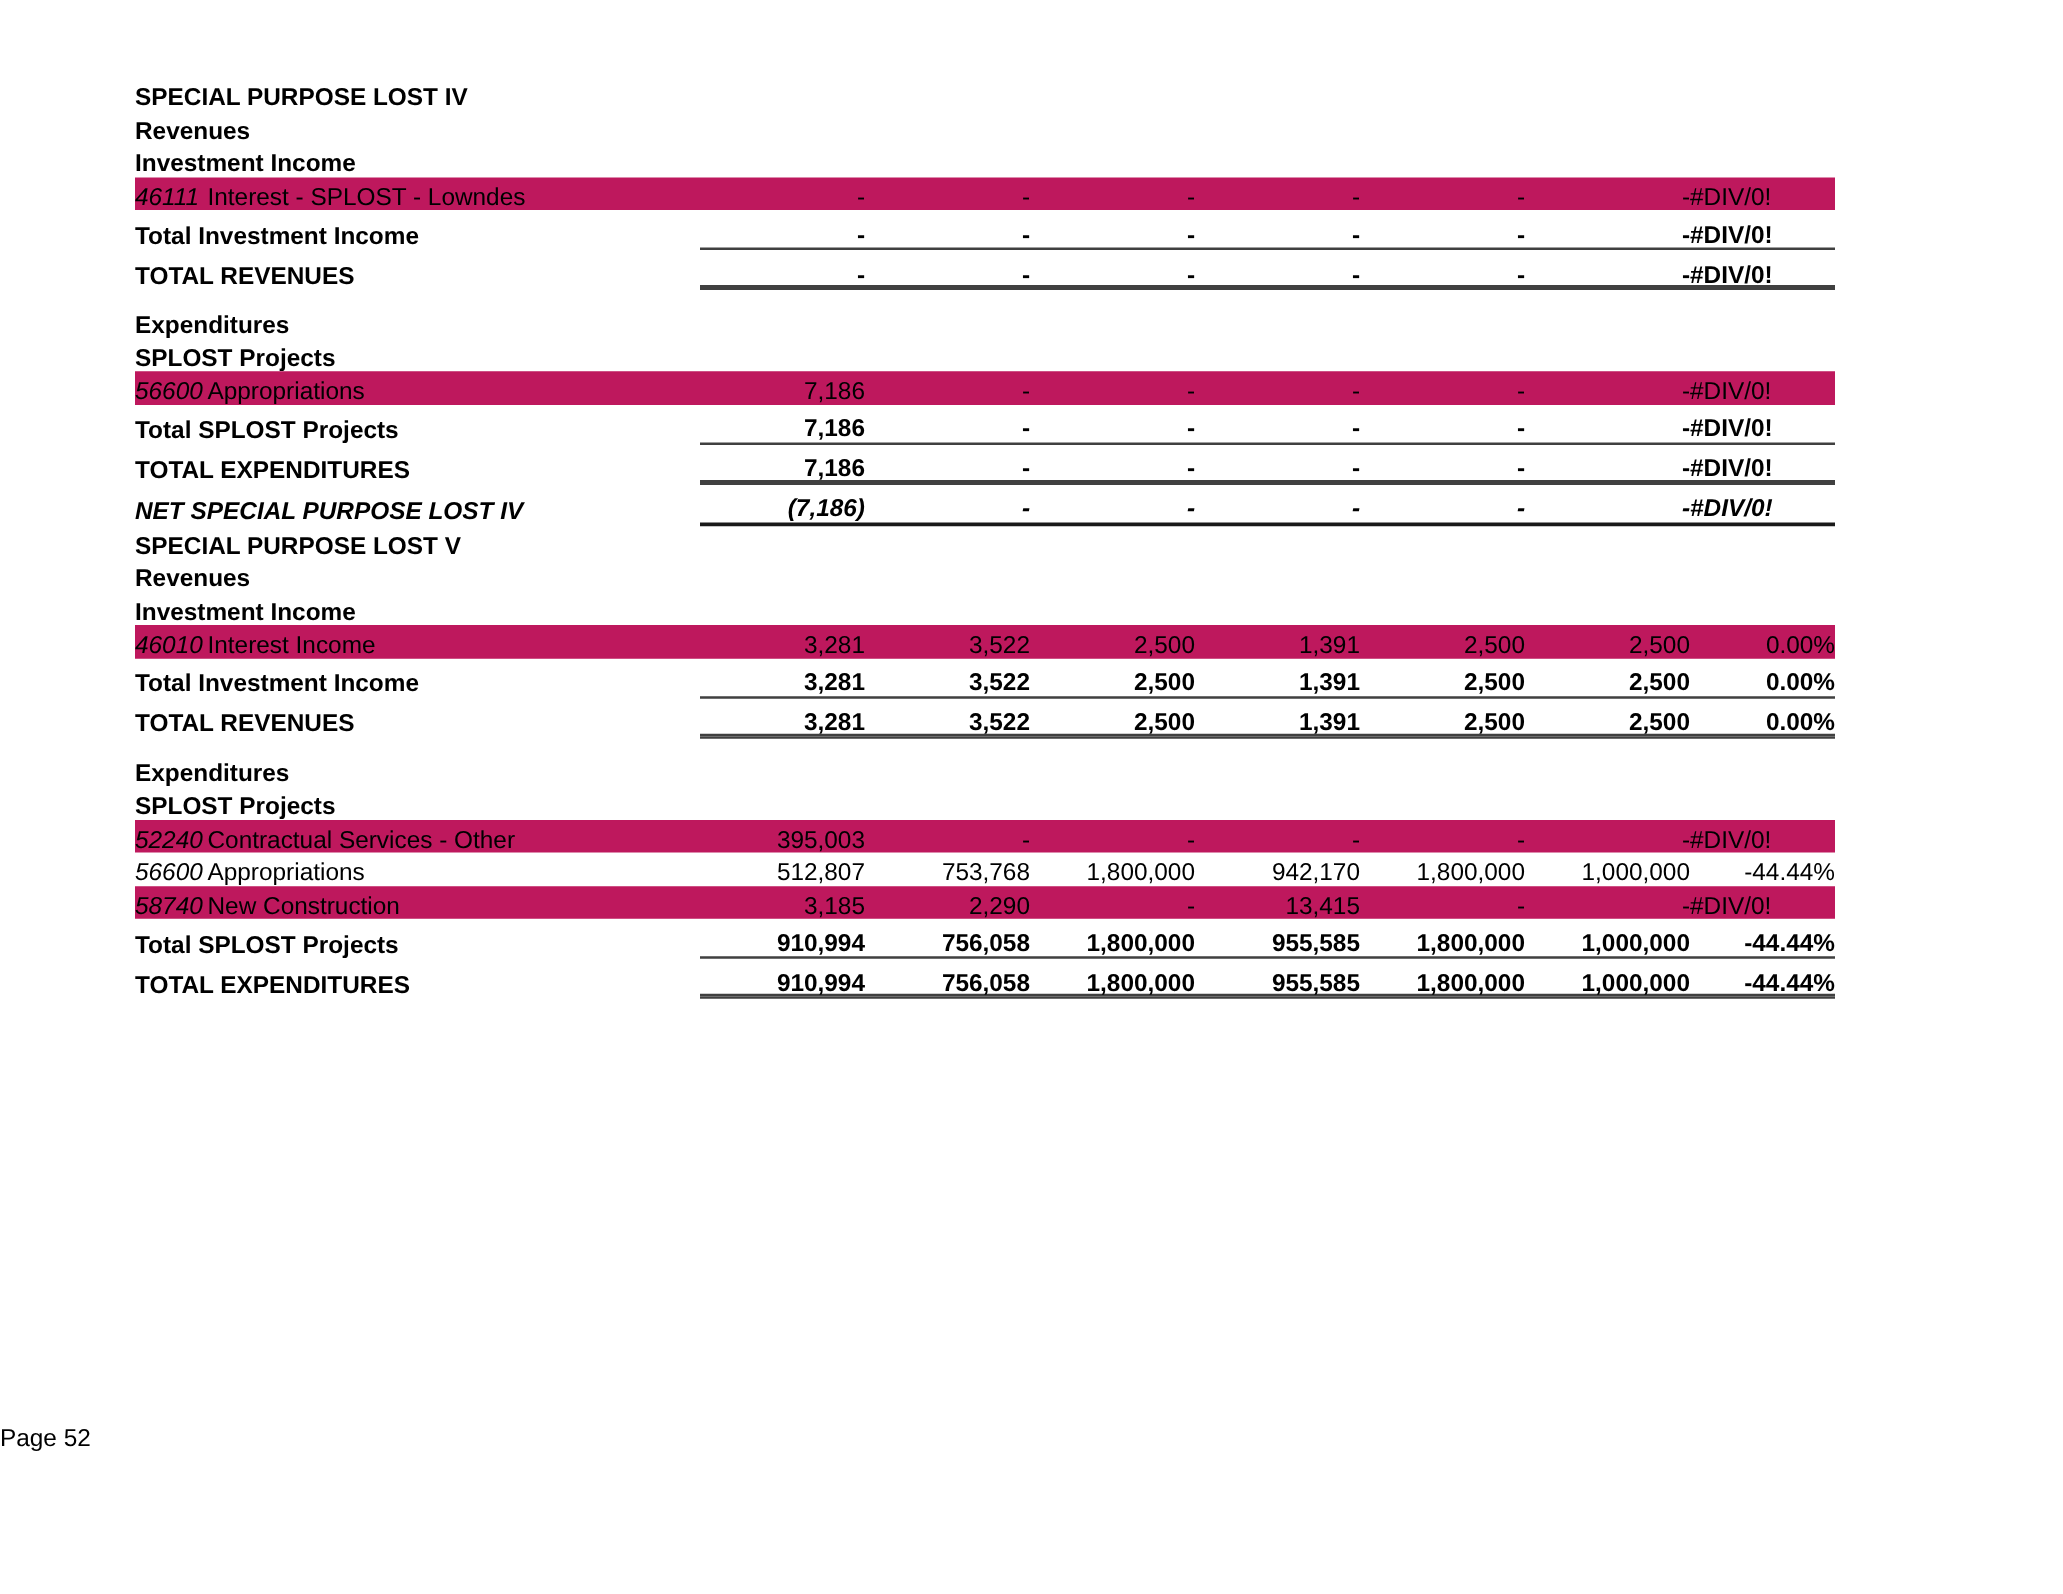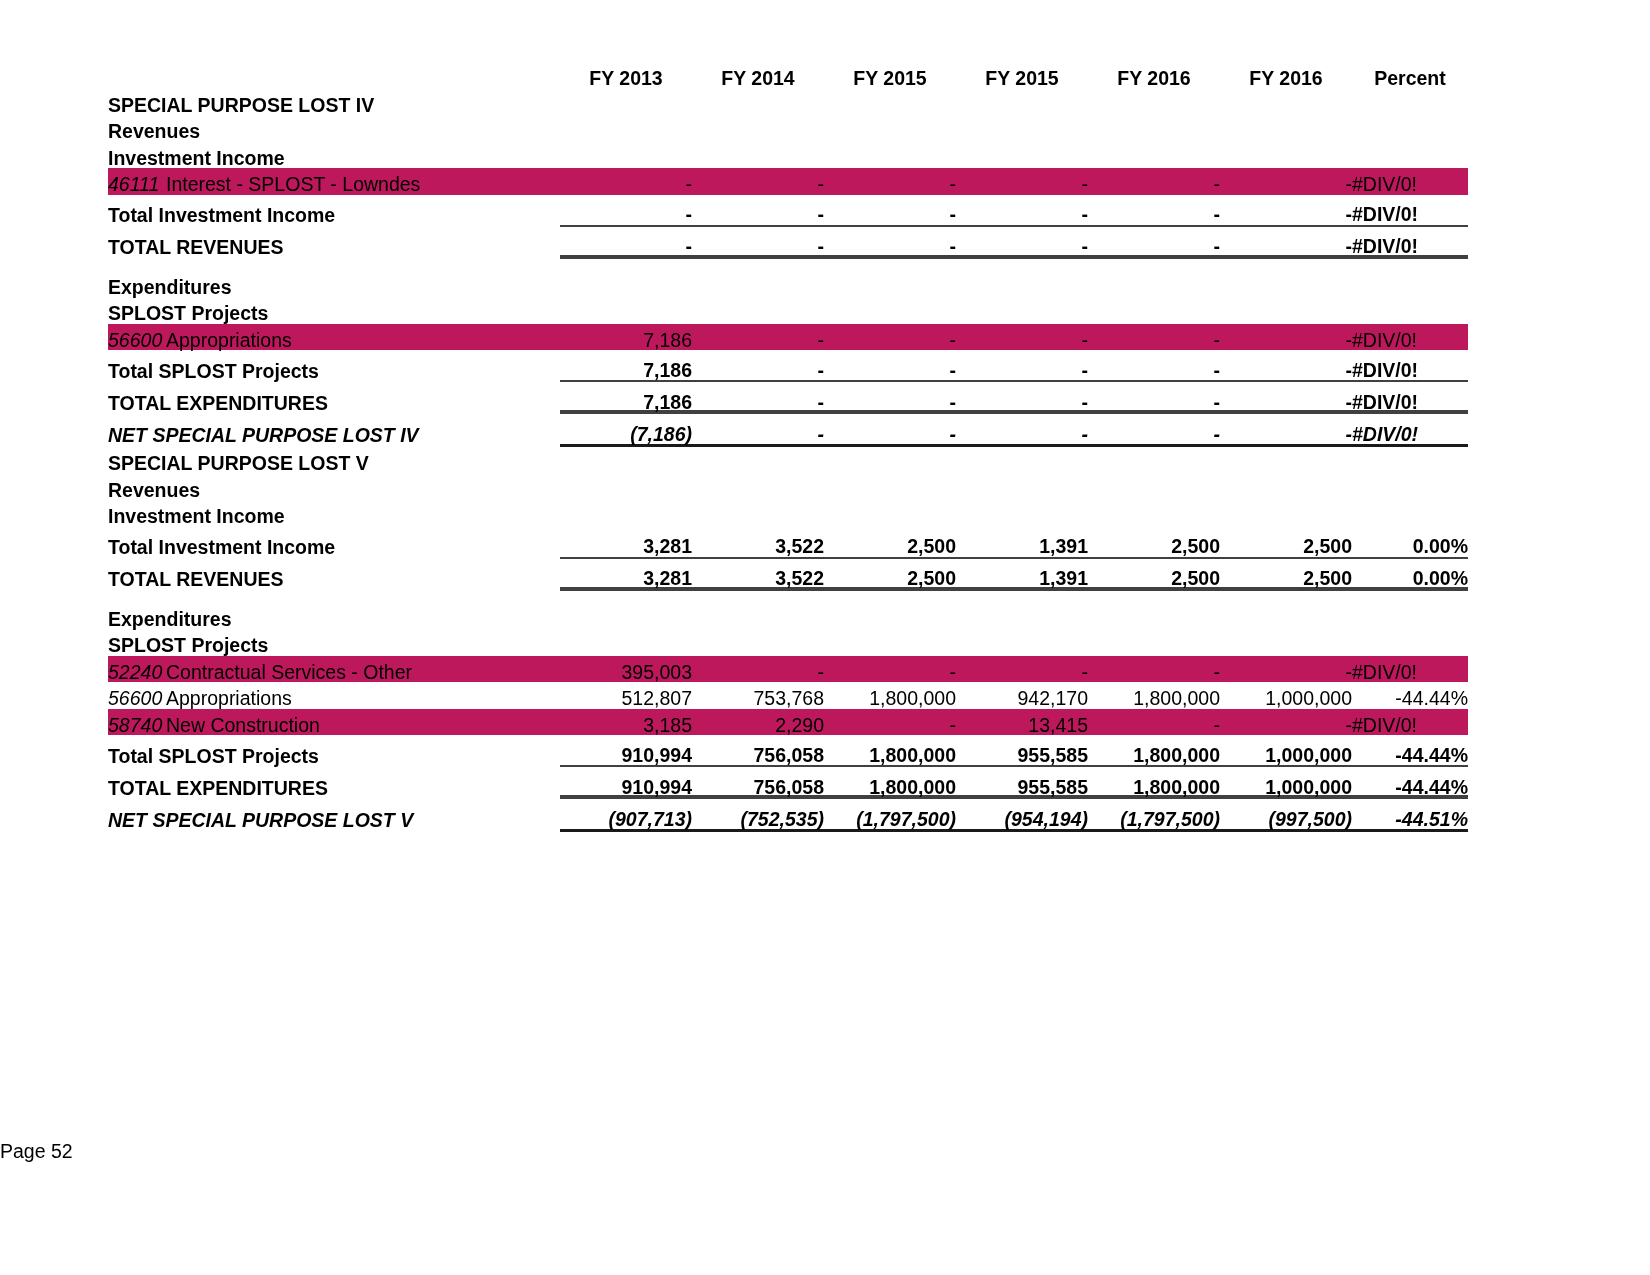--- a/index.html
+++ b/index.html
@@ -128,30 +128,20 @@
       <col class="c-num">
         <col class="c-num">
         <col class="c-num">
       <col class="c-num">
         <col class="c-num">
         <col class="c-num">
       <col class="c-pct">
     </colgroup>
     <tbody>
 
-      <tr class="hdr">
-        <td></td>
-        <td>FY 2013</td>
-        <td>FY 2014</td>
-        <td>FY 2015</td>
-        <td>FY 2015</td>
-        <td>FY 2016</td>
-        <td>FY 2016</td>
-        <td>Percent</td>
-      </tr>
 
       <tr>
         <td class="lbl lbl-sec">SPECIAL PURPOSE LOST IV</td>
         <td colspan="7"></td>
       </tr>
       <tr>
         <td class="lbl lbl-sub">Revenues</td>
         <td colspan="7"></td>
       </tr>
       <tr>
@@ -255,20 +245,30 @@
       </tr>
       <tr>
         <td class="lbl lbl-sub">Revenues</td>
         <td colspan="7"></td>
       </tr>
       <tr>
         <td class="lbl lbl-sub">Investment Income</td>
         <td colspan="7"></td>
       </tr>
 
+      <tr class="shade">
+        <td class="lbl lbl-detail"><span class="acct">46010</span><span>Interest Income</span></td>
+        <td class="num">3,281</td>
+        <td class="num">3,522</td>
+        <td class="num">2,500</td>
+        <td class="num">1,391</td>
+        <td class="num">2,500</td>
+        <td class="num">2,500</td>
+        <td class="pct">0.00%</td>
+      </tr>
 
       <tr class="bold ul">
         <td class="lbl lbl-total">Total Investment Income</td>
         <td class="num uline">3,281</td>
         <td class="num uline">3,522</td>
         <td class="num uline">2,500</td>
         <td class="num uline">1,391</td>
         <td class="num uline">2,500</td>
         <td class="num uline">2,500</td>
         <td class="pct uline">0.00%</td>
@@ -346,30 +346,20 @@
         <td class="lbl lbl-total">TOTAL EXPENDITURES</td>
         <td class="num uline">910,994</td>
         <td class="num uline">756,058</td>
         <td class="num uline">1,800,000</td>
         <td class="num uline">955,585</td>
         <td class="num uline">1,800,000</td>
         <td class="num uline">1,000,000</td>
         <td class="pct uline">-44.44%</td>
       </tr>
 
-      <tr class="bold italic netrule">
-        <td class="lbl lbl-net netgap">NET SPECIAL PURPOSE LOST V</td>
-        <td class="num netline">(907,713)</td>
-        <td class="num netline">(752,535)</td>
-        <td class="num netline">(1,797,500)</td>
-        <td class="num netline">(954,194)</td>
-        <td class="num netline">(1,797,500)</td>
-        <td class="num netline">(997,500)</td>
-        <td class="pct netline">-44.51%</td>
-      </tr>
 
     </tbody>
   </table>
 
   <div class="footer">
     <span>Page 52</span>
   </div>
 
 </div>
 

